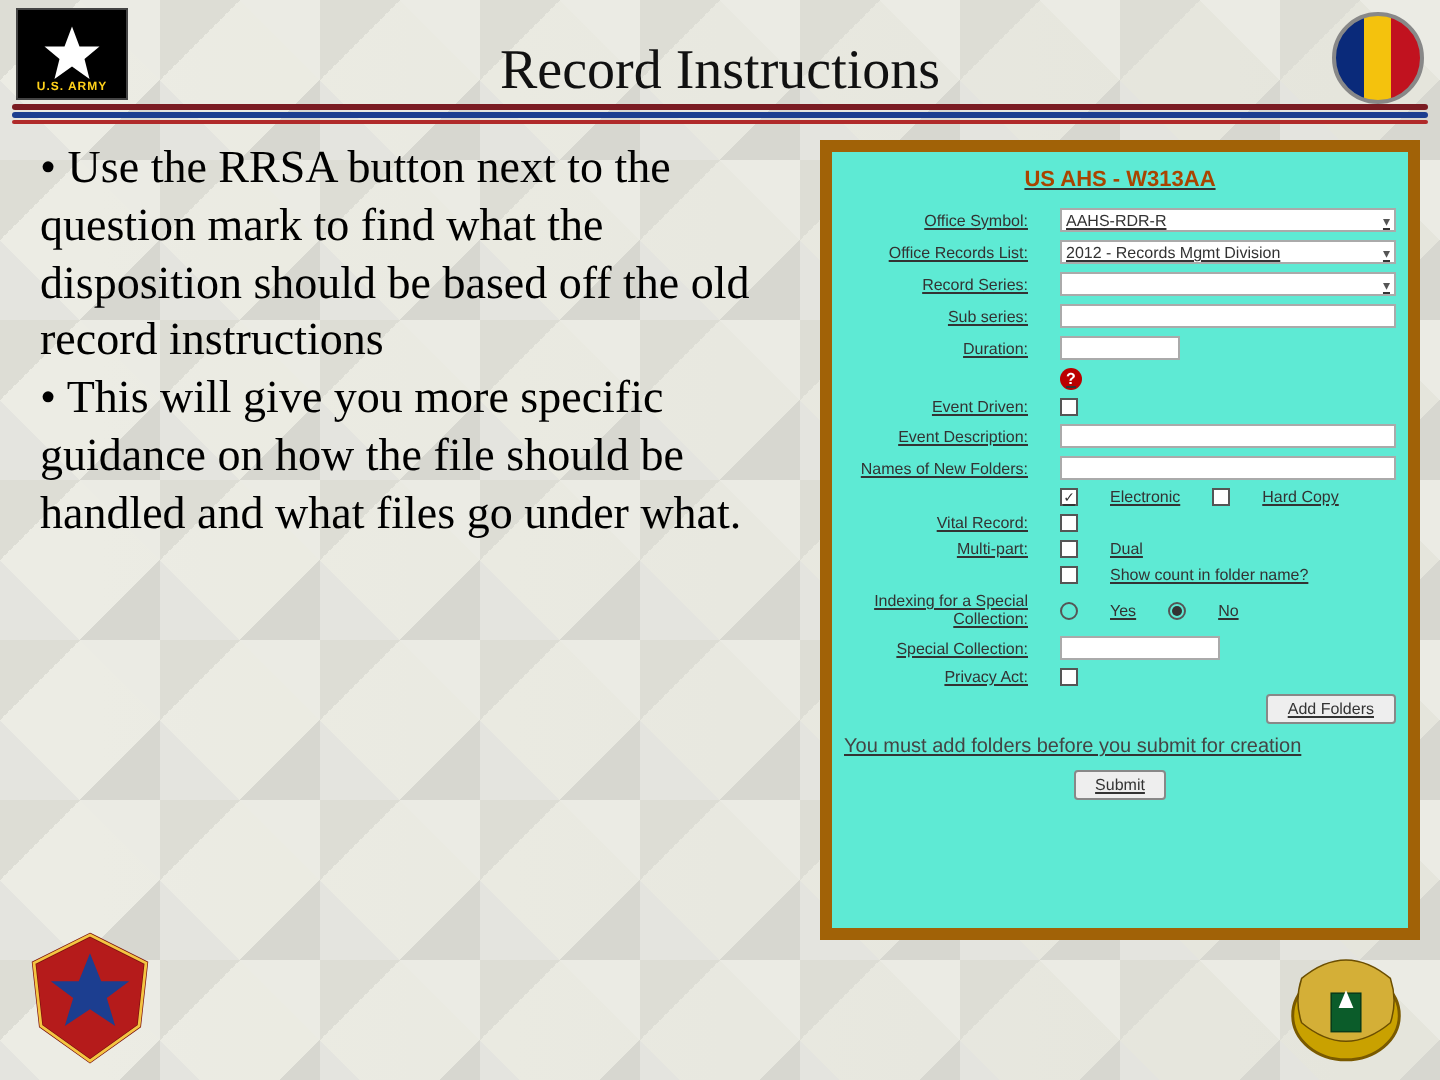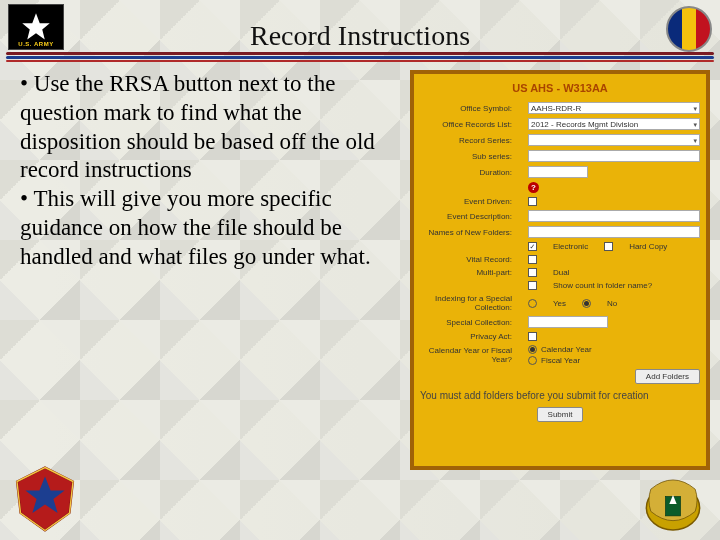--- a/index.html
+++ b/index.html
@@ -36,22 +36,22 @@
   .rule-stack .r3 { height:2px; background:#b02a2a; border-radius:2px;}
   .circle-flag {
     position: absolute; top: 6px; right: 8px; width: 46px; height: 46px; border-radius: 50%;
     background: linear-gradient(90deg, #0a2a7a 0 33%, #f4c20d 33% 66%, #c1121f 66% 100%);
     border: 2px solid #888;
   }
   .content { position: absolute; top: 70px; left: 20px; right: 10px; bottom: 70px; display: flex; gap: 10px; }
   .bullets { width: 380px; font-family: "Times New Roman", serif; font-size: 23px; line-height: 1.25; color:#000; }
   .bullets p { margin-bottom: 0; }
   .form-shot {
-    flex: 1; background: #eab308; border: 4px solid #a16207; font-size: 8px; color:#333;
-    padding: 8px 6px; position: relative;
+    flex: 1; background: #5eead4; border: 6px solid #a16207; font-size: 8px; color:#333;
+    padding: 8px 6px; position: relative; text-decoration: underline;
   }
   .form-title { color:#a94400; font-size:11px; font-weight:bold; text-align:center; margin-bottom:8px;}
   .frow { display:flex; align-items:center; margin-bottom:4px; gap:16px; }
   .flabel { width: 92px; text-align:right; color:#333; font-size:8px; }
   .finput { flex:1; height:12px; border:1px solid #aaa; background:#fff; font-size:8px; padding:0 2px; display:flex; align-items:center;}
   .fselect { flex:1; height:12px; border:1px solid #aaa; background:#fff; font-size:8px; padding:0 2px; display:flex; align-items:flex-end; justify-content:space-between;}
   .caret { font-size:7px; color:#555;}
   .qmark { width:11px; height:11px; border-radius:50%; background:#b00; color:#fff; font-size:8px; display:flex; align-items:center; justify-content:center; font-weight:bold;}
   .chk { width:9px; height:9px; border:1px solid #555; display:inline-flex; align-items:center; justify-content:center; font-size:7px; background:#fff;}
   .radio { width:9px; height:9px; border:1px solid #555; border-radius:50%; display:inline-flex; align-items:center; justify-content:center;}
@@ -191,35 +191,20 @@
       <div class="frow">
         <div class="flabel">Special Collection:</div>
         <div class="finput" style="flex:0 0 80px"></div>
       </div>
 
       <div class="frow">
         <div class="flabel">Privacy Act:</div>
         <span class="chk"></span>
       </div>
 
-      <div class="frow">
-        <div class="flabel">Calendar Year or Fiscal Year?</div>
-        <div style="display:flex; flex-direction:column; gap:2px;">
-          <div style="display:flex; gap:4px; align-items:center;">
-            <span class="radio">
-                <span class="dot"></span>
-              </span>
-            <span>Calendar Year</span>
-          </div>
-          <div style="display:flex; gap:4px; align-items:center;">
-            <span class="radio"></span>
-            <span>Fiscal Year</span>
-          </div>
-        </div>
-      </div>
 
       <div class="frow" style="justify-content:flex-end; margin-top:4px;">
         <span class="btn">Add Folders</span>
       </div>
 
       <div class="note">You must add folders before you submit for creation</div>
 
       <div class="frow" style="justify-content:center; margin-top:6px;">
         <span class="btn">Submit</span>
       </div>

